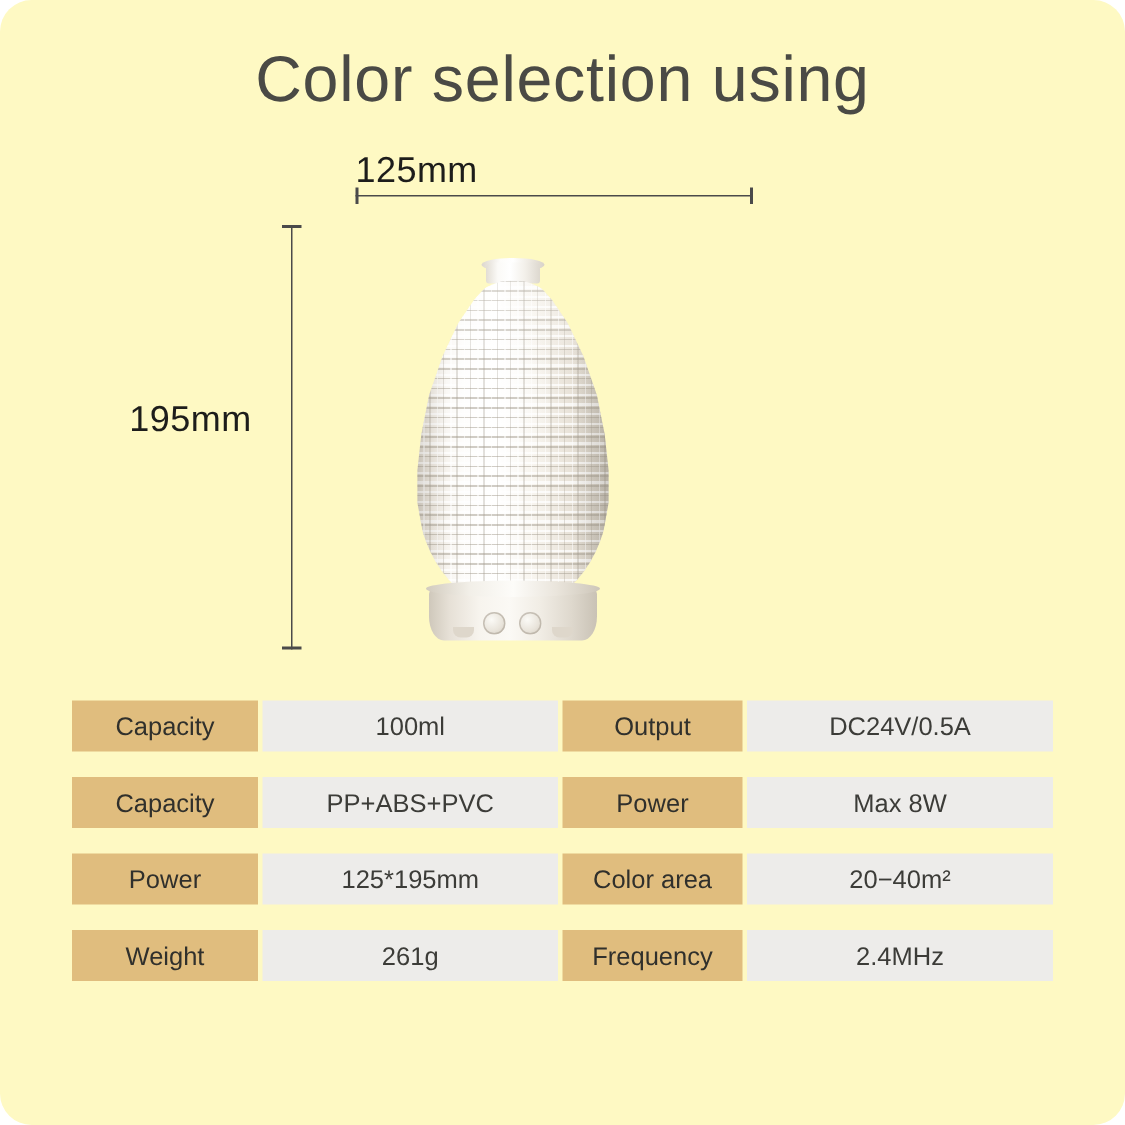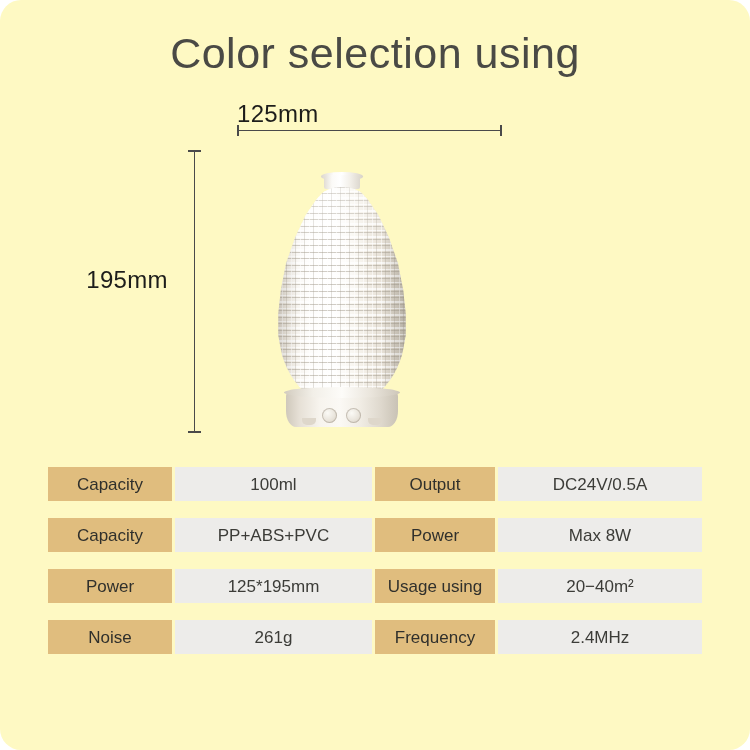--- a/index.html
+++ b/index.html
@@ -335,26 +335,26 @@
     <div class="spec-row">
       <div class="cell cell-label">Capacity</div>
       <div class="cell cell-value left-value">PP+ABS+PVC</div>
       <div class="cell cell-label right-label">Power</div>
       <div class="cell cell-value right-value">Max  8W</div>
     </div>
 
     <div class="spec-row">
       <div class="cell cell-label">Power</div>
       <div class="cell cell-value left-value">125*195mm</div>
-      <div class="cell cell-label right-label">Usage using</div>
+      <div class="cell cell-label right-label">Color area</div>
       <div class="cell cell-value right-value">20−40m²</div>
     </div>
 
     <div class="spec-row">
-      <div class="cell cell-label">Noise</div>
+      <div class="cell cell-label">Weight</div>
       <div class="cell cell-value left-value">261g</div>
       <div class="cell cell-label right-label">Frequency</div>
       <div class="cell cell-value right-value">2.4MHz</div>
     </div>
 
     <div class="spec-row">
     </div>
 
   </div>
 

